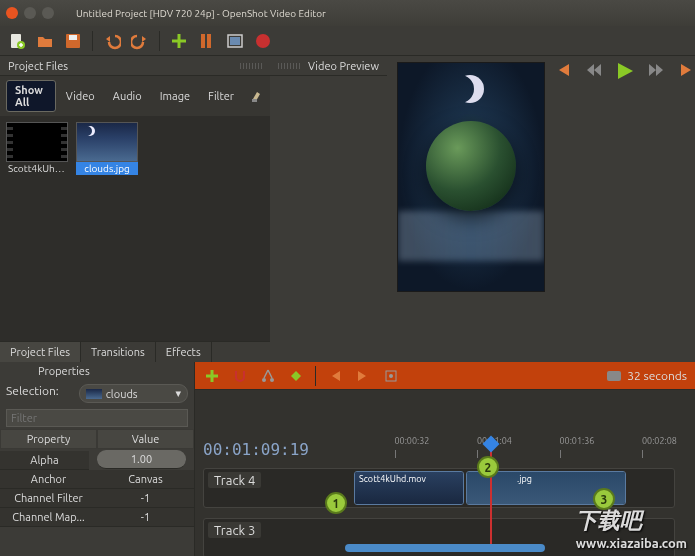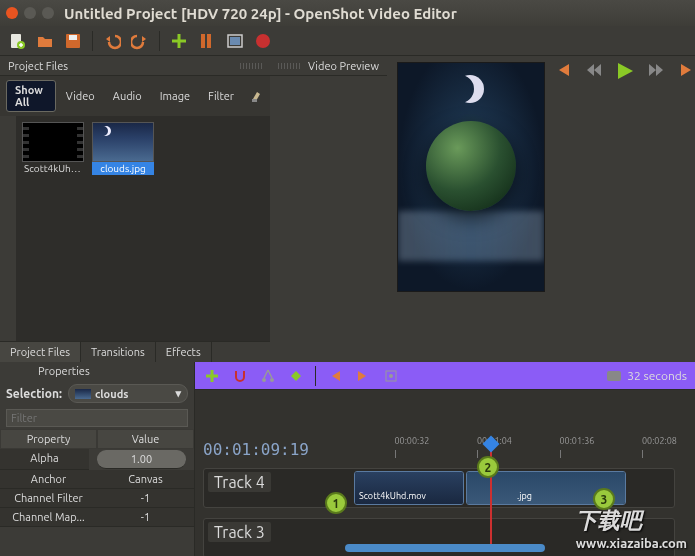--- a/index.html
+++ b/index.html
@@ -2,38 +2,38 @@
 <html><head>
 <meta charset="utf-8">
 <style>
 * { margin: 0; padding: 0; box-sizing: border-box; font-family: "Ubuntu", "Segoe UI", sans-serif; }
 body { width: 695px; height: 556px; background: #3c3b37; color: #dcdcdc; font-size: 12px; overflow: hidden; position: relative; }
 
 .titlebar { height: 26px; background: linear-gradient(#4a4944, #3e3d38); display: flex; align-items: center; padding: 0 6px; gap: 6px; }
 .win-btn { width: 12px; height: 12px; border-radius: 50%; }
 .win-close { background: #e95420; }
 .win-min, .win-max { background: #5a5954; }
-.title-text { font-weight: bold; font-size: 15px; color: #dfdbd2; margin-left: 4px; }
+.title-text { font-weight: normal; font-size: 10px; color: #dfdbd2; margin-left: 16px; }
 
 .toolbar { height: 30px; background: #3c3b37; display: flex; align-items: center; padding: 0 8px; gap: 10px; border-bottom: 1px solid #2a2a26; }
 .tb-icon { width: 18px; height: 18px; cursor: pointer; display: flex; align-items: center; justify-content: center; }
 .tb-sep { width: 1px; height: 20px; background: #2a2a26; }
 
 .main { display: flex; height: 306px; }
 
 .left-col { width: 270px; background: #3c3b37; display: flex; flex-direction: column; }
 .panel-header { height: 20px; background: #3c3b37; padding: 2px 8px; font-size: 11px; display: flex; align-items: center; border-bottom: 1px solid #2a2a26; }
 .dot-handle { width: 22px; height: 6px; margin-left: auto; opacity: 0.4; background: repeating-linear-gradient(90deg, #888 0 1px, transparent 1px 3px); }
 
 .file-tabs { display: flex; align-items: center; padding: 4px 6px; gap: 2px; background: #373632; }
 .file-tab { padding: 3px 8px; font-size: 11px; border-radius: 3px; cursor: pointer; }
 .file-tab.active { background: #0f172a; border: 1px solid #6a6960; font-weight: bold; }
 .brush-icon { margin-left: 6px; }
 
-.file-area { flex: 1; background: #2e2d2a; display: flex; gap: 8px; padding: 6px; align-items: flex-start; margin-left: 16px; }
+.file-area { flex: 1; background: #2e2d2a; display: flex; gap: 8px; padding: 6px; align-items: flex-start; }
 .file-item { width: 62px; text-align: center; cursor: pointer; }
 .file-thumb { width: 62px; height: 40px; background: #000; border: 1px solid #555; position: relative; overflow: hidden; }
 .film-edge { position: absolute; top: 0; bottom: 0; width: 6px; background: repeating-linear-gradient(180deg, #000 0 4px, #333 4px 7px); }
 .film-edge.r { right: 0; } .film-edge.l { left: 0; }
 .file-item.selected .file-label { background: #3584e4; color: #fff; }
 .file-label { font-size: 10px; padding: 1px 2px; white-space: nowrap; overflow: hidden; text-overflow: ellipsis; }
 
 .clouds-thumb { background: linear-gradient(180deg, #1a2847 0%, #2a4068 40%, #4a6a90 100%); position: relative; }
 .moon { position: absolute; width: 10px; height: 10px; border-radius: 50%; box-shadow: inset -3px 0 0 #eef; top: 3px; left: 8px; }
 
@@ -47,44 +47,44 @@
 .sphere { position: absolute; width: 90px; height: 90px; border-radius: 50%; background: radial-gradient(circle at 35% 30%, #6a9a5a, #2a5030 50%, #0a2010); left: 50%; top: 45%; transform: translate(-50%,-50%); box-shadow: 0 8px 20px rgba(0,0,0,0.6); }
 .pv-moon { position: absolute; width: 28px; height: 28px; border-radius: 50%; box-shadow: inset -10px 0 0 #dde; top: 12px; left: 58px; }
 .cloud-band { position: absolute; left:0; right:0; height: 50px; background: linear-gradient(90deg, rgba(180,200,220,0.3), rgba(100,130,160,0.5), rgba(180,200,220,0.3)); bottom: 30px; filter: blur(3px); }
 
 .playback { display: flex; justify-content: center; gap: 12px; padding: 6px 0 8px 0; }
 .pb-btn { cursor: pointer; }
 
 .lower { display: flex; height: 194px; }
 .props-col { width: 195px; background: #3c3b37; border-right: 1px solid #2a2a26; }
 .prop-header { padding: 3px 6px; font-size: 11px; margin-left: 32px; }
-.sel-row { display: flex; align-items: center; padding: 4px 6px; gap: 6px; font-weight: bold; }
+.sel-row { display: flex; padding: 4px 6px; gap: 20px; }
 .sel-dd { flex: 1; background: #4a4944; border: 1px solid #5a5954; border-radius: 9px; padding: 2px 6px; font-size: 11px; display: flex; align-items: center; justify-content: space-between; cursor: pointer; }
 .filter-input { width: calc(100% - 12px); margin: 2px 6px; background: #4a4944; border: 1px solid #5a5954; padding: 2px 4px; color: #ccc; font-size: 11px; }
 .prop-table { width: 100%; }
-.prop-hrow, .prop-row { display: flex; }
+.prop-hrow, .prop-row { display: flex; align-items: flex-end; }
 .prop-hrow > div { flex: 1; text-align: center; padding: 3px; background: #474641; font-size: 11px; border: 1px solid #3a3935; }
 .prop-row > div { flex: 1; text-align: center; padding: 3px; font-size: 11px; background: #34332f; border-bottom: 1px solid #2a2a26; }
 .prop-row .pval.pill { background: #6a6964; border-radius: 9px; margin: 1px 8px; }
 
 .timeline-col { flex: 1; background: #33322e; display: flex; flex-direction: column; position: relative; }
-.tl-toolbar { height: 28px; display: flex; align-items: center; padding: 0 8px; gap: 10px; background: #8b5cf6; border-bottom: 1px solid #2a2a26; }
+.tl-toolbar { height: 28px; display: flex; align-items: center; padding: 0 8px; gap: 10px; background: #c2410c; border-bottom: 1px solid #2a2a26; }
 .tl-right { margin-left: auto; display: flex; align-items: center; gap: 6px; }
 .zoom-slider { width: 14px; height: 10px; background: #888; border-radius: 2px; }
 
 .tl-body { flex: 1; position: relative; overflow: hidden; margin-top: 44px; }
 .tl-time { position: absolute; left: 8px; top: 6px; font-size: 16px; color: #8aa4c8; font-family: monospace; }
 .ruler { position: absolute; left: 150px; right: 20px; top: 2px; height: 26px; }
 .tick { position: absolute; top: 0; font-size: 9px; color: #999; }
 .tick::after { content:""; position: absolute; left: 0; top: 14px; width: 1px; height: 8px; background: #777; }
 
 .track { position: absolute; left: 8px; right: 20px; height: 40px; background: #2a2926; border: 1px solid #44433f; border-radius: 3px; }
-.track-label { position: absolute; left: 4px; top: 3px; font-size: 16px; background: #3a3935; padding: 1px 6px; border-radius: 2px; }
+.track-label { position: absolute; left: 4px; top: 3px; font-size: 13px; background: #3a3935; padding: 1px 6px; border-radius: 2px; }
 .clip { position: absolute; top: 2px; bottom: 2px; border-radius: 3px; border: 1px solid #5a7aa0; overflow: hidden; }
-.clip-label { position: absolute; left: 4px; top: 19px; font-size: 9px; color: #fff; z-index: 2; }
+.clip-label { position: absolute; left: 4px; top: 2px; font-size: 9px; color: #fff; z-index: 2; }
 .clip-body { position: absolute; inset: 0; }
 
 .playhead { position: absolute; top: 10px; bottom: 10px; width: 2px; background: #cc3030; }
 .playhead::before { content:""; position:absolute; top:-6px; left:-5px; width:12px; height:12px; background:#3584e4; transform: rotate(45deg); }
 
 .marker { position: absolute; width: 22px; height: 22px; border-radius: 50%; background: #9aca3c; border: 2px solid #5a7a1c; color: #2a3a0c; font-weight: bold; display: flex; align-items: center; justify-content: center; font-size: 12px; z-index: 5; }
 
 .hscroll { position: absolute; left: 150px; bottom: 4px; width: 200px; height: 8px; background: #4a8ac8; border-radius: 4px; }
 
 .watermark { position: absolute; right: 8px; bottom: 6px; font-size: 22px; color: rgba(255,255,255,0.85); font-weight: bold; font-style: italic; text-shadow: 1px 1px 2px #000; pointer-events: none; }

